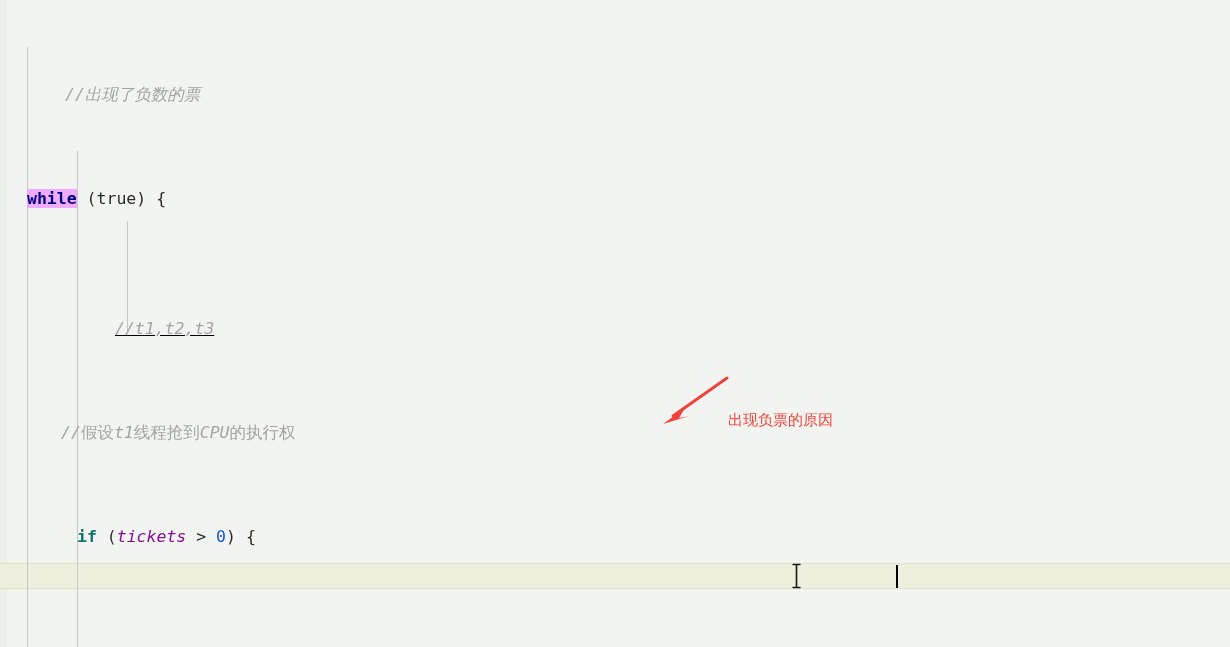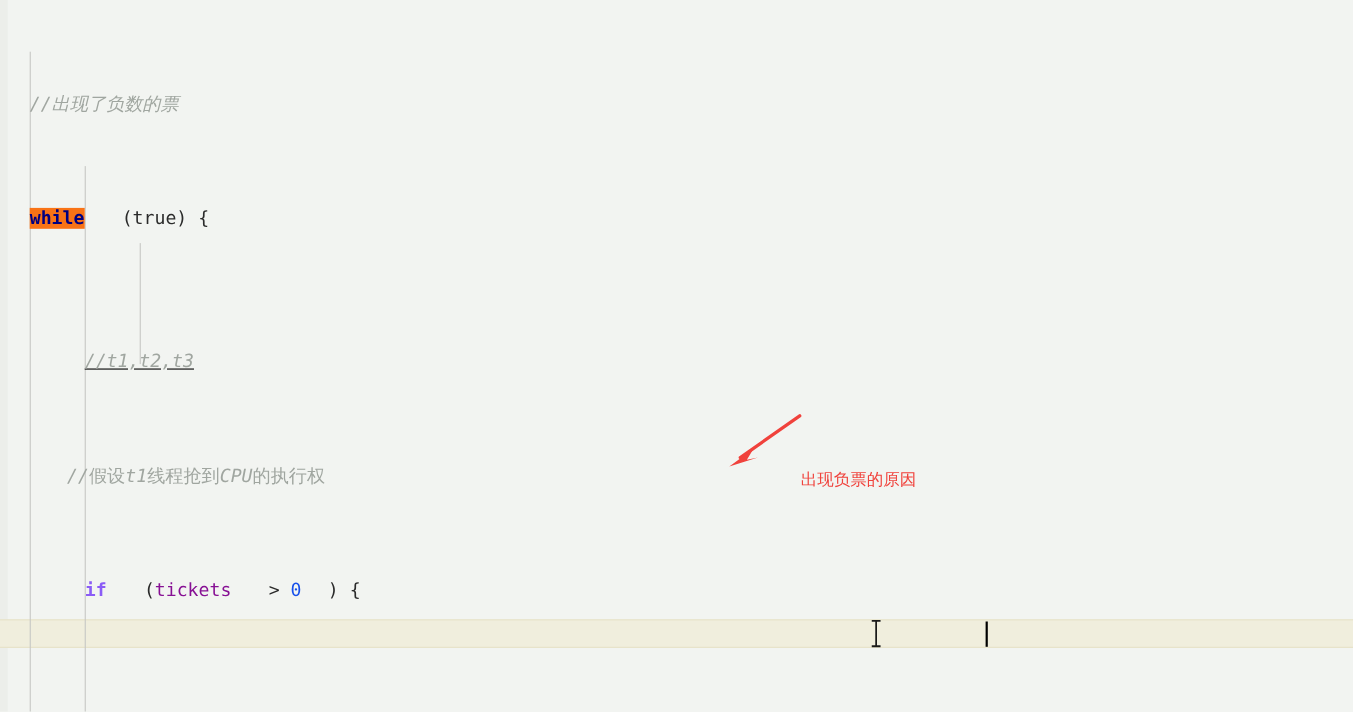--- a/index.html
+++ b/index.html
@@ -55,25 +55,25 @@
   }
   .line {
     height: 26px;
     white-space: pre;
     font-family: "DejaVu Sans Mono", monospace;
     font-size: 16.5px;
     line-height: 26px;
   }
 
   
-  .cmt      { color: #9aa09a; font-style: italic; }
-  .kw       { color: #8b5cf6; font-weight: bold; }
-  .kw-hl    { color: #000080; font-weight: bold; background: #f97316; }
-  .plain    { color: #2b2b2b; padding-left: 24px; }
-  .field    { color: #871094; }
+  .cmt      { color: #9aa09a; font-style: italic; padding-left: 38px; }
+  .kw       { color: #0f766e; font-weight: bold; }
+  .kw-hl    { color: #000080; font-weight: bold; background: #f0abfc; }
+  .plain    { color: #2b2b2b; }
+  .field    { color: #871094; font-style: italic; }
   .num      { color: #1750eb; }
 
   
   .cline {
     color: #a0a6a0;
     font-family: "DejaVu Sans Mono", "DejaVu Sans", monospace;
   }
   .cline .lat { font-style: italic; }
   .cline .cjk { font-family: "DejaVu Sans", sans-serif; font-style: normal; }
 
@@ -168,21 +168,21 @@
 
     
 
   </div>
 
   <svg id="arrow" width="80" height="55" viewBox="0 0 80 55" style="left:655px; top:372px;">
     <line x1="72" y1="6" x2="18" y2="44" stroke="#f0423c" stroke-width="3" stroke-linecap="round"></line>
     <polygon points="8,52 30,36 24,46 34,44" fill="#f0423c"></polygon>
   </svg>
 
-  <div id="annotation" style="left:728px; top:384px;">
+  <div id="annotation" style="left:728px; top:368px;">
     <div>出现负票的原因</div>
   </div>
 
   <div id="caret" style="left:896px; top:565px; height:23px;"></div>
 
   <svg id="mouse-cursor" width="11" height="26" viewBox="0 0 11 26" style="left:791px; top:563px;">
     <path d="M1.5 1.5 H9.5 M5.5 1.5 V24.5 M1.5 24.5 H9.5" stroke="#1a1a1a" stroke-width="1.6" fill="none"></path>
   </svg>
 
 </div>

